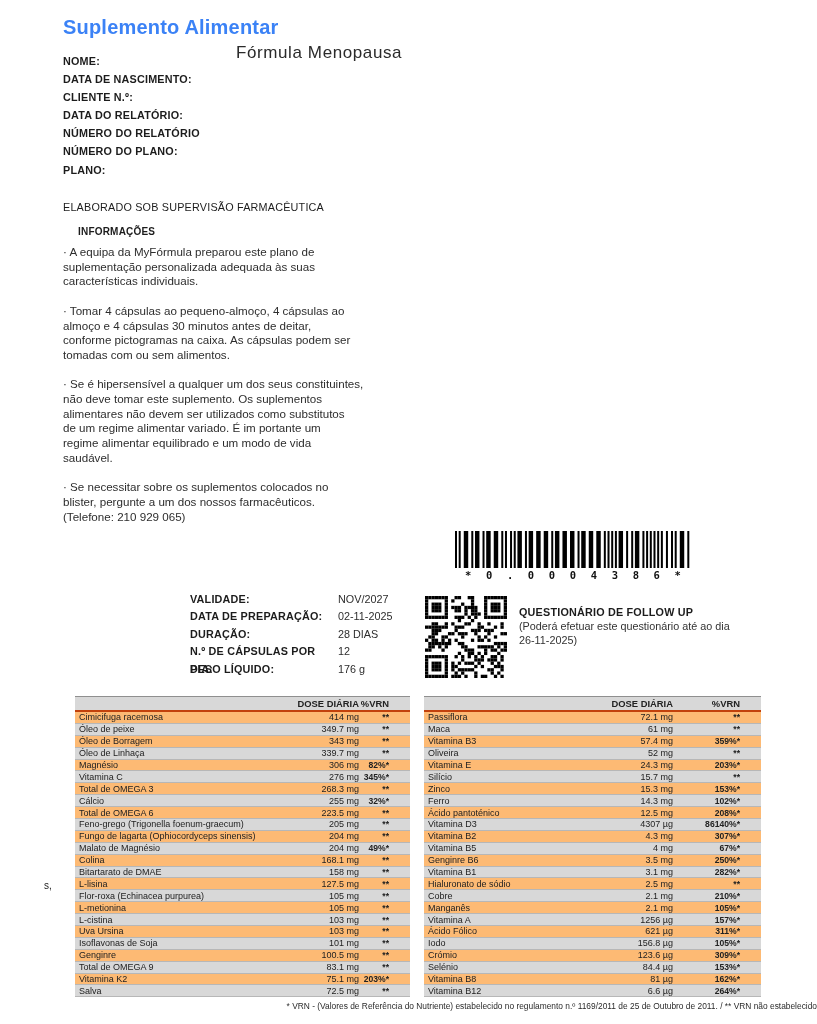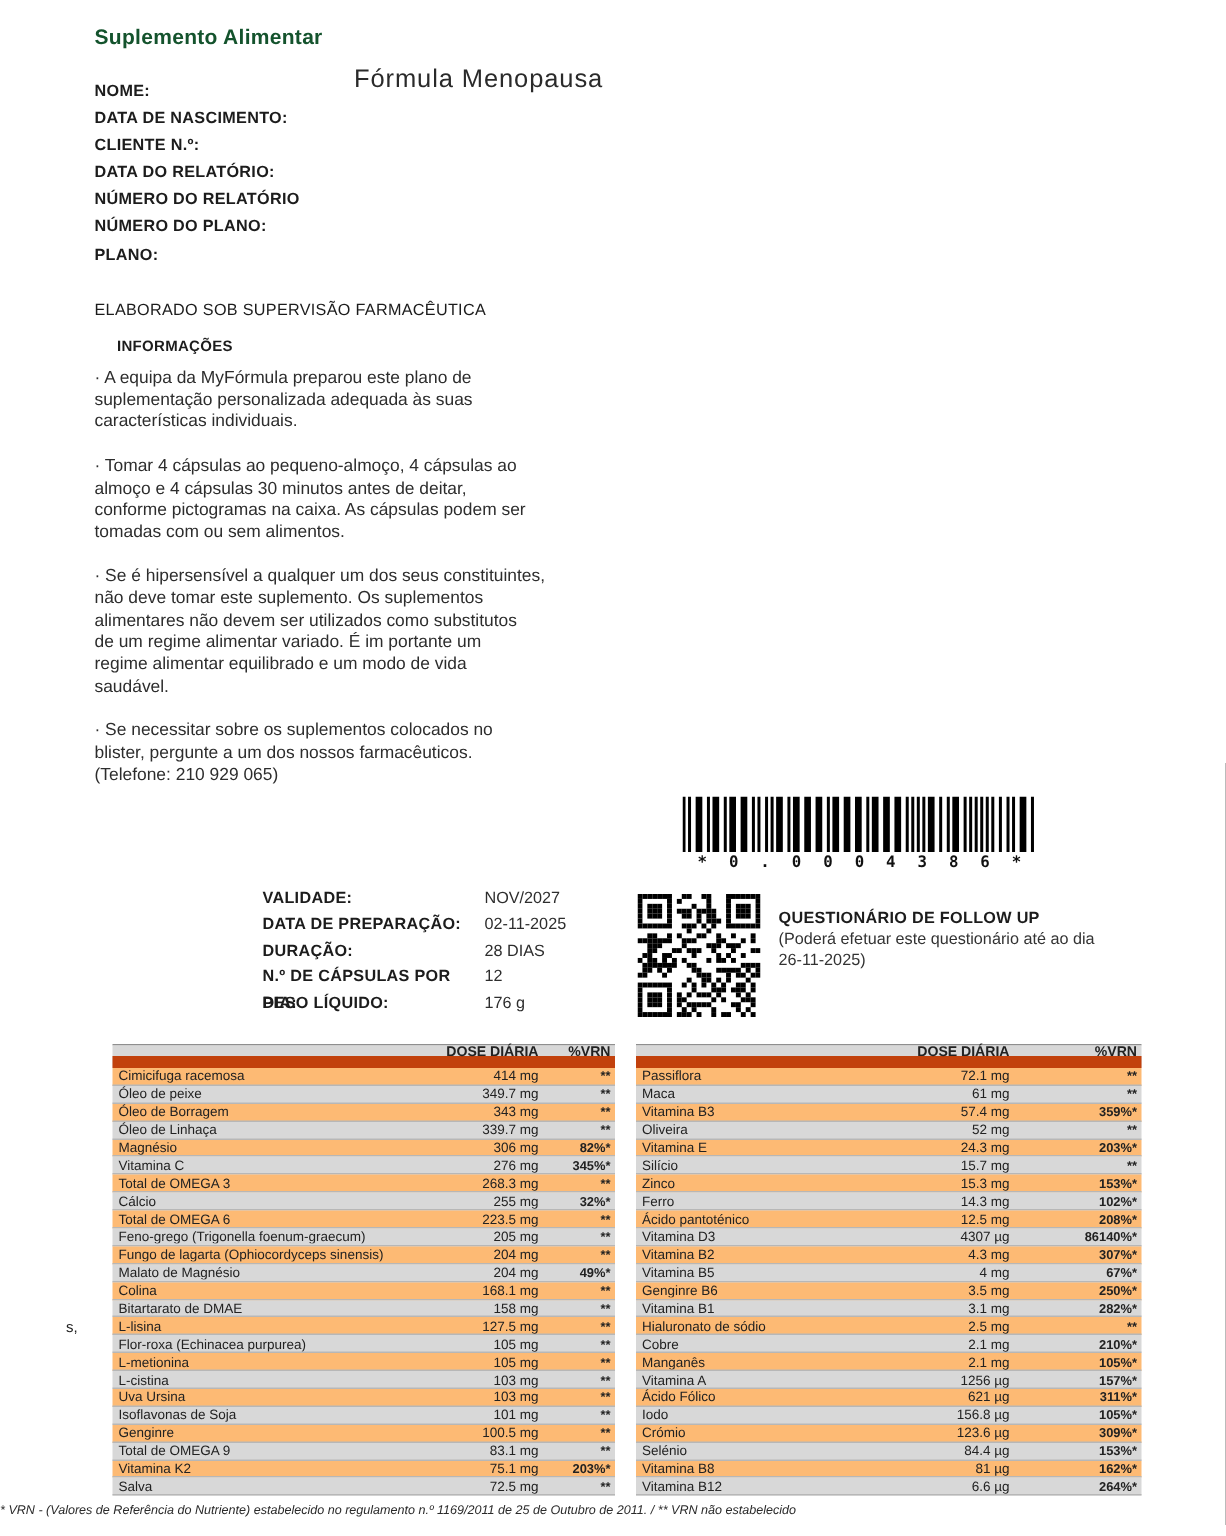--- a/index.html
+++ b/index.html
@@ -2,59 +2,59 @@
 <html><head>
 <meta charset="utf-8">
 <style>
   * { box-sizing: border-box; margin: 0; padding: 0; }
   html,body { background:#888; }
   .page {
     position: relative; width: 817px; height: 1024px; margin: 0 auto;
     background: #ffffff; overflow: hidden;
     font-family: "Liberation Sans", sans-serif; color: #1c1c1c;
   }
-  .page-title { position:absolute; left:63px; top:16px; font-size:14px; font-weight:bold; letter-spacing:0.2px; color:#14532d; }
+  .page-title { position:absolute; left:63px; top:16px; font-size:20px; font-weight:bold; letter-spacing:0.2px; color:#3b82f6; }
   .product-name { position:absolute; left:236px; top:43px; font-size:17px; font-weight:400; letter-spacing:0.6px; color:#2a2a2a; }
   .header-fields { position:absolute; left:63px; top:52px; font-size:10.8px; font-weight:bold; letter-spacing:0.2px; }
   .field-line { height:18.1px; line-height:18.1px; }
   .supervision { position:absolute; left:63px; top:201px; font-size:10.8px; font-weight:normal; letter-spacing:0.2px; }
   .info-heading { position:absolute; left:78px; top:226px; font-size:10px; font-weight:bold; letter-spacing:0.2px; }
   .info-paragraphs { position:absolute; left:63px; top:245px; width:378px; font-size:11.6px; line-height:14.7px; color:#2d2d2d; }
   .info-paragraphs p { margin:0 0 14.7px 0; white-space:pre-line; }
 
   .barcode-wrap { position:absolute; left:455px; top:531px; width:236px; }
   .barcode-bars { display:block; width:236px; height:37px; }
   .barcode-text { display:flex; justify-content:space-between; padding:0 10px; margin-top:1px;
     font-family:"DejaVu Sans Mono", monospace; font-weight:bold; font-size:10.5px; color:#111; }
 
   .metadata { position:absolute; left:175px; top:591px; font-size:10.8px; }
-  .meta-row { display:flex; height:17.4px; line-height:17.4px; }
+  .meta-row { display:flex; height:17.4px; line-height:17.4px;margin-left:15px; }
   .meta-row .cell-label { width:148px; font-weight:bold; letter-spacing:0.2px; }
   .meta-row .cell-value { color:#2d2d2d; }
 
   .qr-code { position:absolute; left:425px; top:596px; width:82px; height:82px; }
   .followup { position:absolute; left:519px; top:606px; width:258px; }
   .followup-title { font-size:10.8px; font-weight:bold; letter-spacing:0.2px; margin-bottom:2px; }
   .followup-note { font-size:10.8px; line-height:13.8px; color:#333; white-space:pre-line; }
 
   .ntable { position:absolute; top:696px; border-top:1px solid #8f8f8f; font-size:9px; color:#222; }
   .t-left  { left:75px;  width:335px; }
   .t-right { left:424px; width:337px; }
   .thead { display:flex; align-items:center; height:15px; background:#d8d8d8;
-    border-bottom:8px solid #c2410c; font-weight:bold; font-size:9.4px; }
+    border-bottom:2px solid #c2410c; font-weight:bold; font-size:9.4px; }
   .trow { display:flex; align-items:center; height:11.9px; border-bottom:1px solid #b7b7b7; background:#fdba74; }
   .trow:nth-child(even) { background:#d8d8d8; }
   .cell-name { flex:1; padding-left:4px; white-space:nowrap; overflow:hidden; }
   .cell-dose { text-align:right; white-space:nowrap; }
-  .cell-vrn  { text-align:right; padding-right:3px; white-space:nowrap; font-weight:bold; font-size:8.6px; }
+  .cell-vrn  { text-align:right; padding-right:21px; white-space:nowrap; font-weight:bold; font-size:8.6px; }
   .t-left  .cell-dose { width:86px; }  .t-left  .cell-vrn { width:51px; }
   .t-right .cell-dose { width:90px; }  .t-right .cell-vrn { width:88px; }
   .thead .cell-vrn { font-size:9.4px; }
 
-  .footnote { position:absolute; left:0; right:0; top:1001px; text-align:left; font-size:8.4px; color:#2a2a2a;font-style:italic; }
+  .footnote { position:absolute; left:0; right:0; top:1001px; text-align:right; font-size:8.4px; color:#2a2a2a; }
   .stray-text { position:absolute; left:44px; top:880px; font-size:10px; color:#222; }
 </style>
 </head>
 <body>
 
 <div class="page">
 
   <div class="page-title">Suplemento Alimentar</div>
   <div class="product-name">Fórmula Menopausa</div>
 

